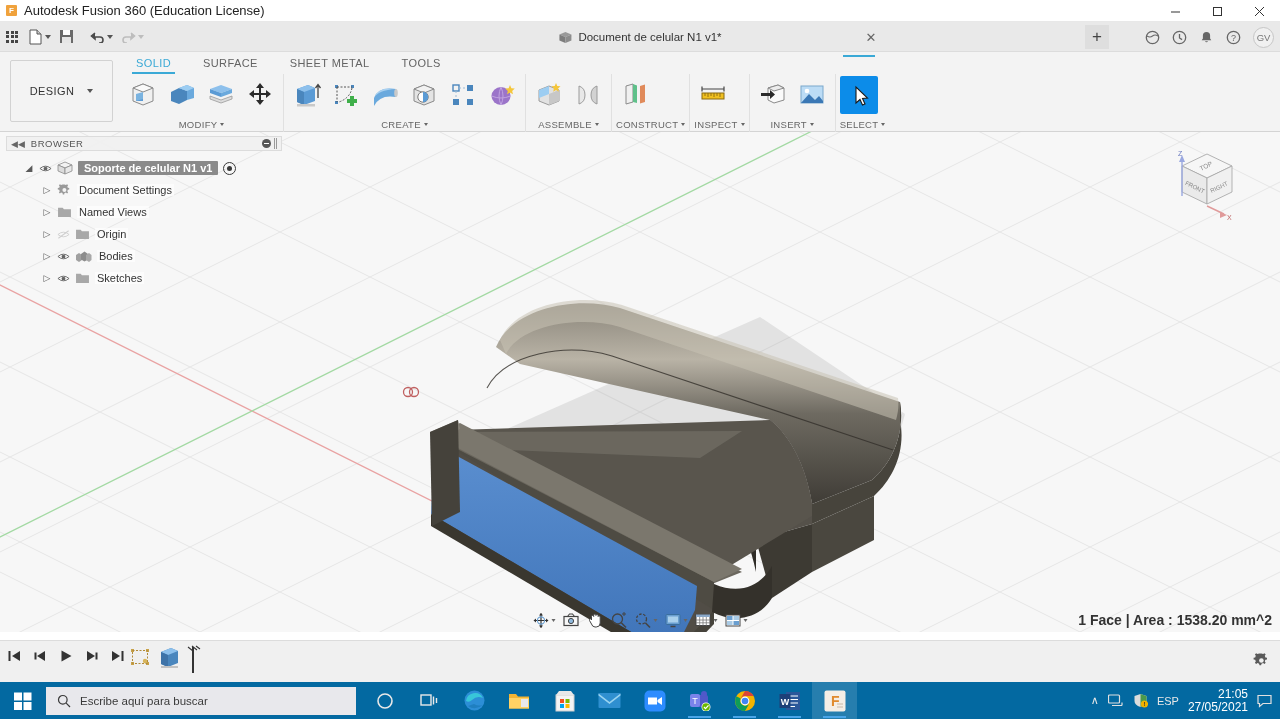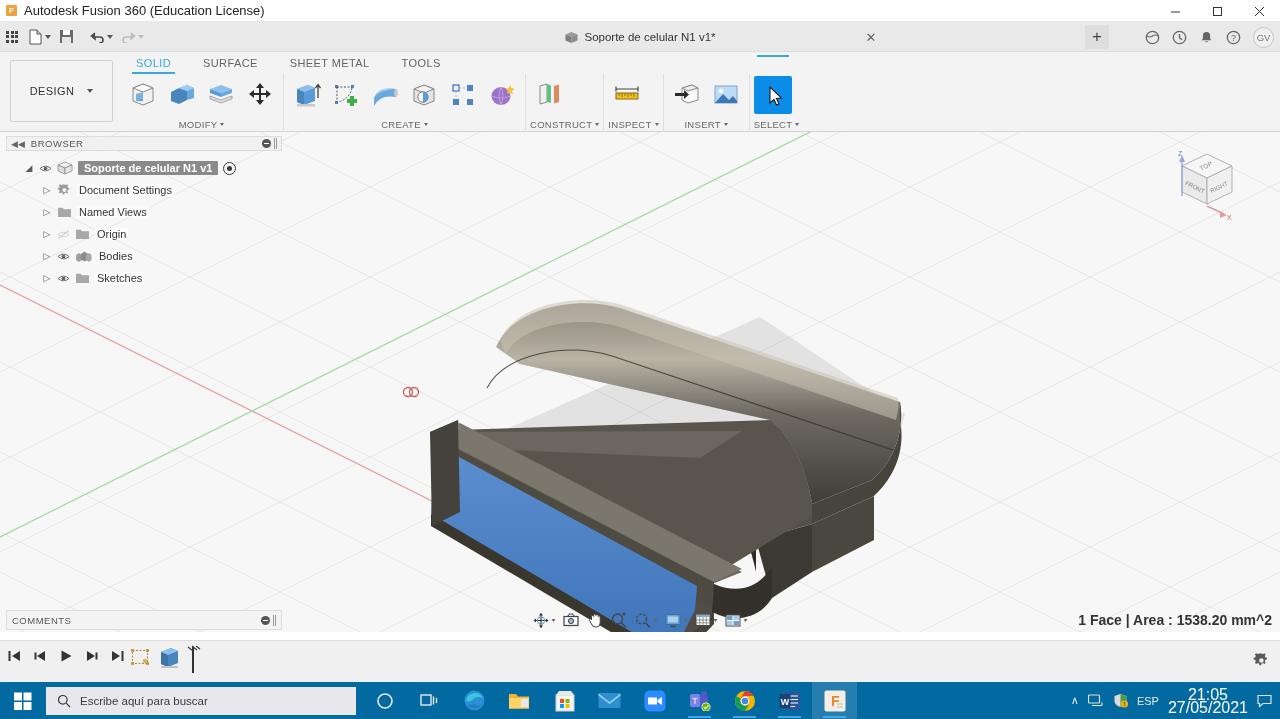--- a/index.html
+++ b/index.html
@@ -168,21 +168,21 @@
     gap: 9px; padding: 0 11px; color: #3a3a3a; font-size: 11.5px;
   }
   .tb-apps { display: flex; align-items: center; gap: 0px; margin-left: 6px; }
   .tapp { width: 45px; height: 37px; display: flex; align-items: center; justify-content: center; position: relative; }
   .tapp.running::after {
     content: ''; position: absolute; bottom: 1px; left: 11px; width: 23px; height: 2.5px; background: #4aa5e8;
   }
   .tapp.active { background: rgba(255,255,255,.14); }
   .tray { position: absolute; right: 0; top: 0; height: 37px; display: flex; align-items: center; gap: 9px; padding-right: 8px; }
   .tray .ti { color: #e8e8e8; font-size: 11px; display: flex; align-items: center; }
-  .clock { color: #fff; font-size: 16px; line-height: 13px; text-align: center; }
+  .clock { color: #fff; font-size: 12px; line-height: 13px; text-align: right; }
 </style>
 </head>
 <body>
 
 <div id="app">
 
   <div class="titlebar">
     <div class="tb-logo">F</div>
     <div class="tb-title">Autodesk Fusion 360 (Education License)</div>
     <div class="tb-winbtns">
@@ -249,21 +249,21 @@
         <span class="caret" style="border-top-color:#bdbdbd"></span>
       </div>
     </div>
 
     <div class="doctab">
       <svg class="cube" viewBox="0 0 14 13">
         <path d="M7 1 L13 3.5 L7 6 L1 3.5 Z" fill="#9a9a9a"></path>
         <path d="M1 3.5 L7 6 L7 12 L1 9.5 Z" fill="#7d7d7d"></path>
         <path d="M13 3.5 L7 6 L7 12 L13 9.5 Z" fill="#8c8c8c"></path>
       </svg>
-      <span class="name">Soporte de celular N1 v1*</span>
+      <span class="name">Document de celular N1 v1*</span>
     </div>
     <div class="tabclose">✕</div>
     <div class="tabplus">+</div>
 
     <div class="tb-right">
       <div class="ic">
         <svg width="15" height="15" viewBox="0 0 15 15">
             <circle cx="7.5" cy="7.5" r="6.2" fill="none" stroke="#666" stroke-width="1.3"></circle>
             <path d="M2 6 q3 2 5.5 0 t5.5 0" fill="none" stroke="#666" stroke-width="1.1"></path>
           </svg>
@@ -401,20 +401,42 @@
               <path d="M23 5 l1.4 3.2 l3.4 .4 l-2.6 2.3 .8 3.4 l-3 -1.8 l-3 1.8 .8 -3.4 l-2.6 -2.3 3.4 -.4 z" fill="#f5c63a"></path>
             </svg>
           </div>
         </div>
         <div class="plabel">
           <span>CREATE</span>
           <span class="mini-caret"></span>
         </div>
       </div>
 
+      <div class="panel">
+        <div class="items">
+          <div class="tool">
+            <svg width="30" height="30" viewBox="0 0 30 30">
+              <path d="M5 10 L15 6 L25 10 L25 21 L15 25 L5 21 Z" fill="#e2e2e2" stroke="#9a9a9a" stroke-width="1"></path>
+              <path d="M5 10 L15 6 L15 14 L5 18 Z" fill="#9ccdf2"></path>
+              <path d="M15 14 L25 10 L25 21 L15 25 Z" fill="#c7c7c7"></path>
+              <path d="M22 3 l1.3 3 l3.2 .3 l-2.4 2.2 .7 3.2 l-2.8 -1.7 l-2.8 1.7 .7 -3.2 l-2.4 -2.2 l3.2 -.3 z" fill="#f5c63a"></path>
+            </svg>
+          </div>
+          <div class="tool">
+            <svg width="30" height="30" viewBox="0 0 30 30">
+              <path d="M6 6 q6 2 6 9 q0 7 -6 9 z" fill="#e8e8e8" stroke="#9a9a9a" stroke-width="1"></path>
+              <path d="M24 6 q-6 2 -6 9 q0 7 6 9 z" fill="#d2d2d2" stroke="#9a9a9a" stroke-width="1"></path>
+            </svg>
+          </div>
+        </div>
+        <div class="plabel">
+          <span>ASSEMBLE</span>
+          <span class="mini-caret"></span>
+        </div>
+      </div>
 
       <div class="panel">
         <div class="items">
           <div class="tool">
             <svg width="30" height="30" viewBox="0 0 30 30">
               <path d="M6 6 L13 4 L13 22 L6 24 Z" fill="#f0f0f0" stroke="#8a8a8a" stroke-width="1"></path>
               <path d="M13 4 L17 5.5 L17 23 L13 22 Z" fill="#5fc08a"></path>
               <path d="M20 6 L25 4.5 L25 22 L20 23.5 Z" fill="#e08a5a"></path>
             </svg>
           </div>
@@ -699,27 +721,20 @@
         </svg>
         <svg class="folder" viewBox="0 0 16 13">
           <path d="M1 2 h5 l1.4 1.6 h7.6 v8.4 h-14 z" fill="#a8a8a8"></path>
         </svg>
         <span class="tlabel">Sketches</span>
       </div>
 
     </div>
   </div>
 
-  <div class="comments">
-    <span class="ttl">COMMENTS</span>
-    <span class="hdr-right">
-      <span class="dot-btn"></span>
-      <span class="grip"></span>
-    </span>
-  </div>
 
   <div class="statusright">1 Face | Area : 1538.20 mm^2</div>
 
   <div class="navbar">
     <div class="navitem">
       <svg width="17" height="17" viewBox="0 0 17 17">
         <path d="M8.5 1.5 v14 M1.5 8.5 h14" stroke="#333" stroke-width="1.2"></path>
         <path d="M6.5 3.5 L8.5 1 L10.5 3.5 M6.5 13.5 L8.5 16 L10.5 13.5 M3.5 6.5 L1 8.5 L3.5 10.5 M13.5 6.5 L16 8.5 L13.5 10.5" fill="#333"></path>
         <ellipse cx="8.5" cy="8.5" rx="3.6" ry="3.6" fill="none" stroke="#6a9fd0" stroke-width="1.1"></ellipse>
       </svg>

